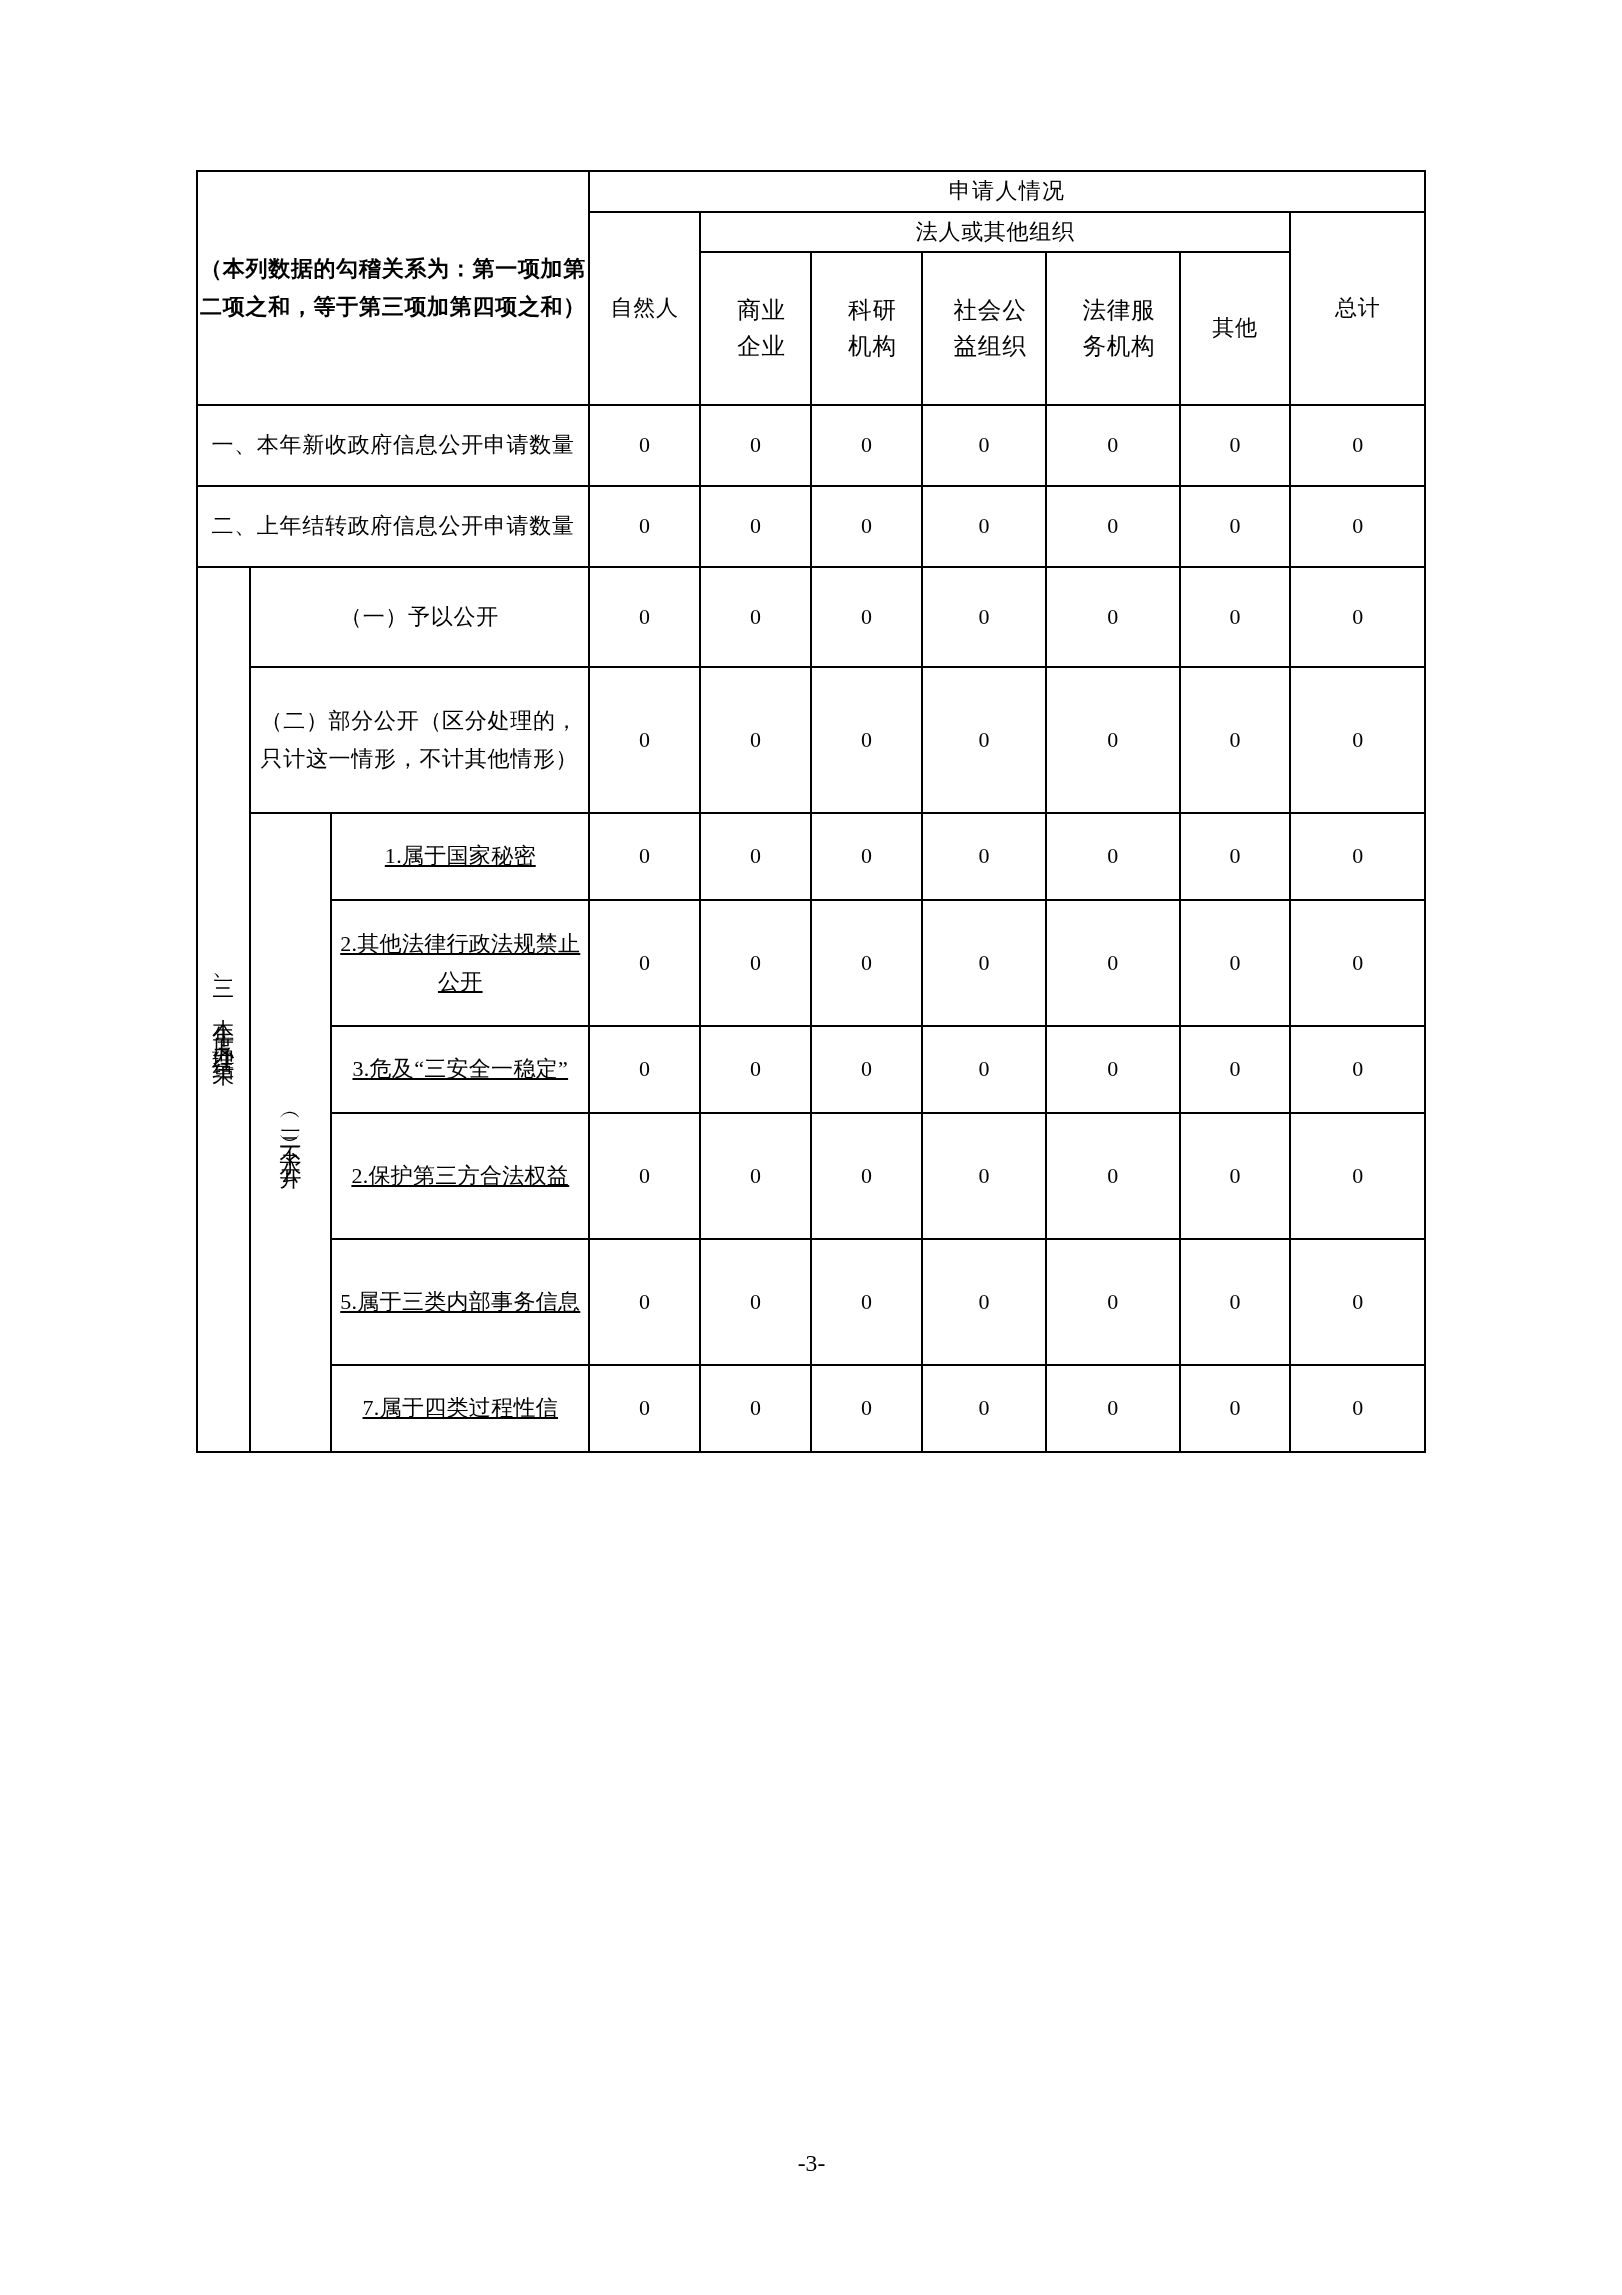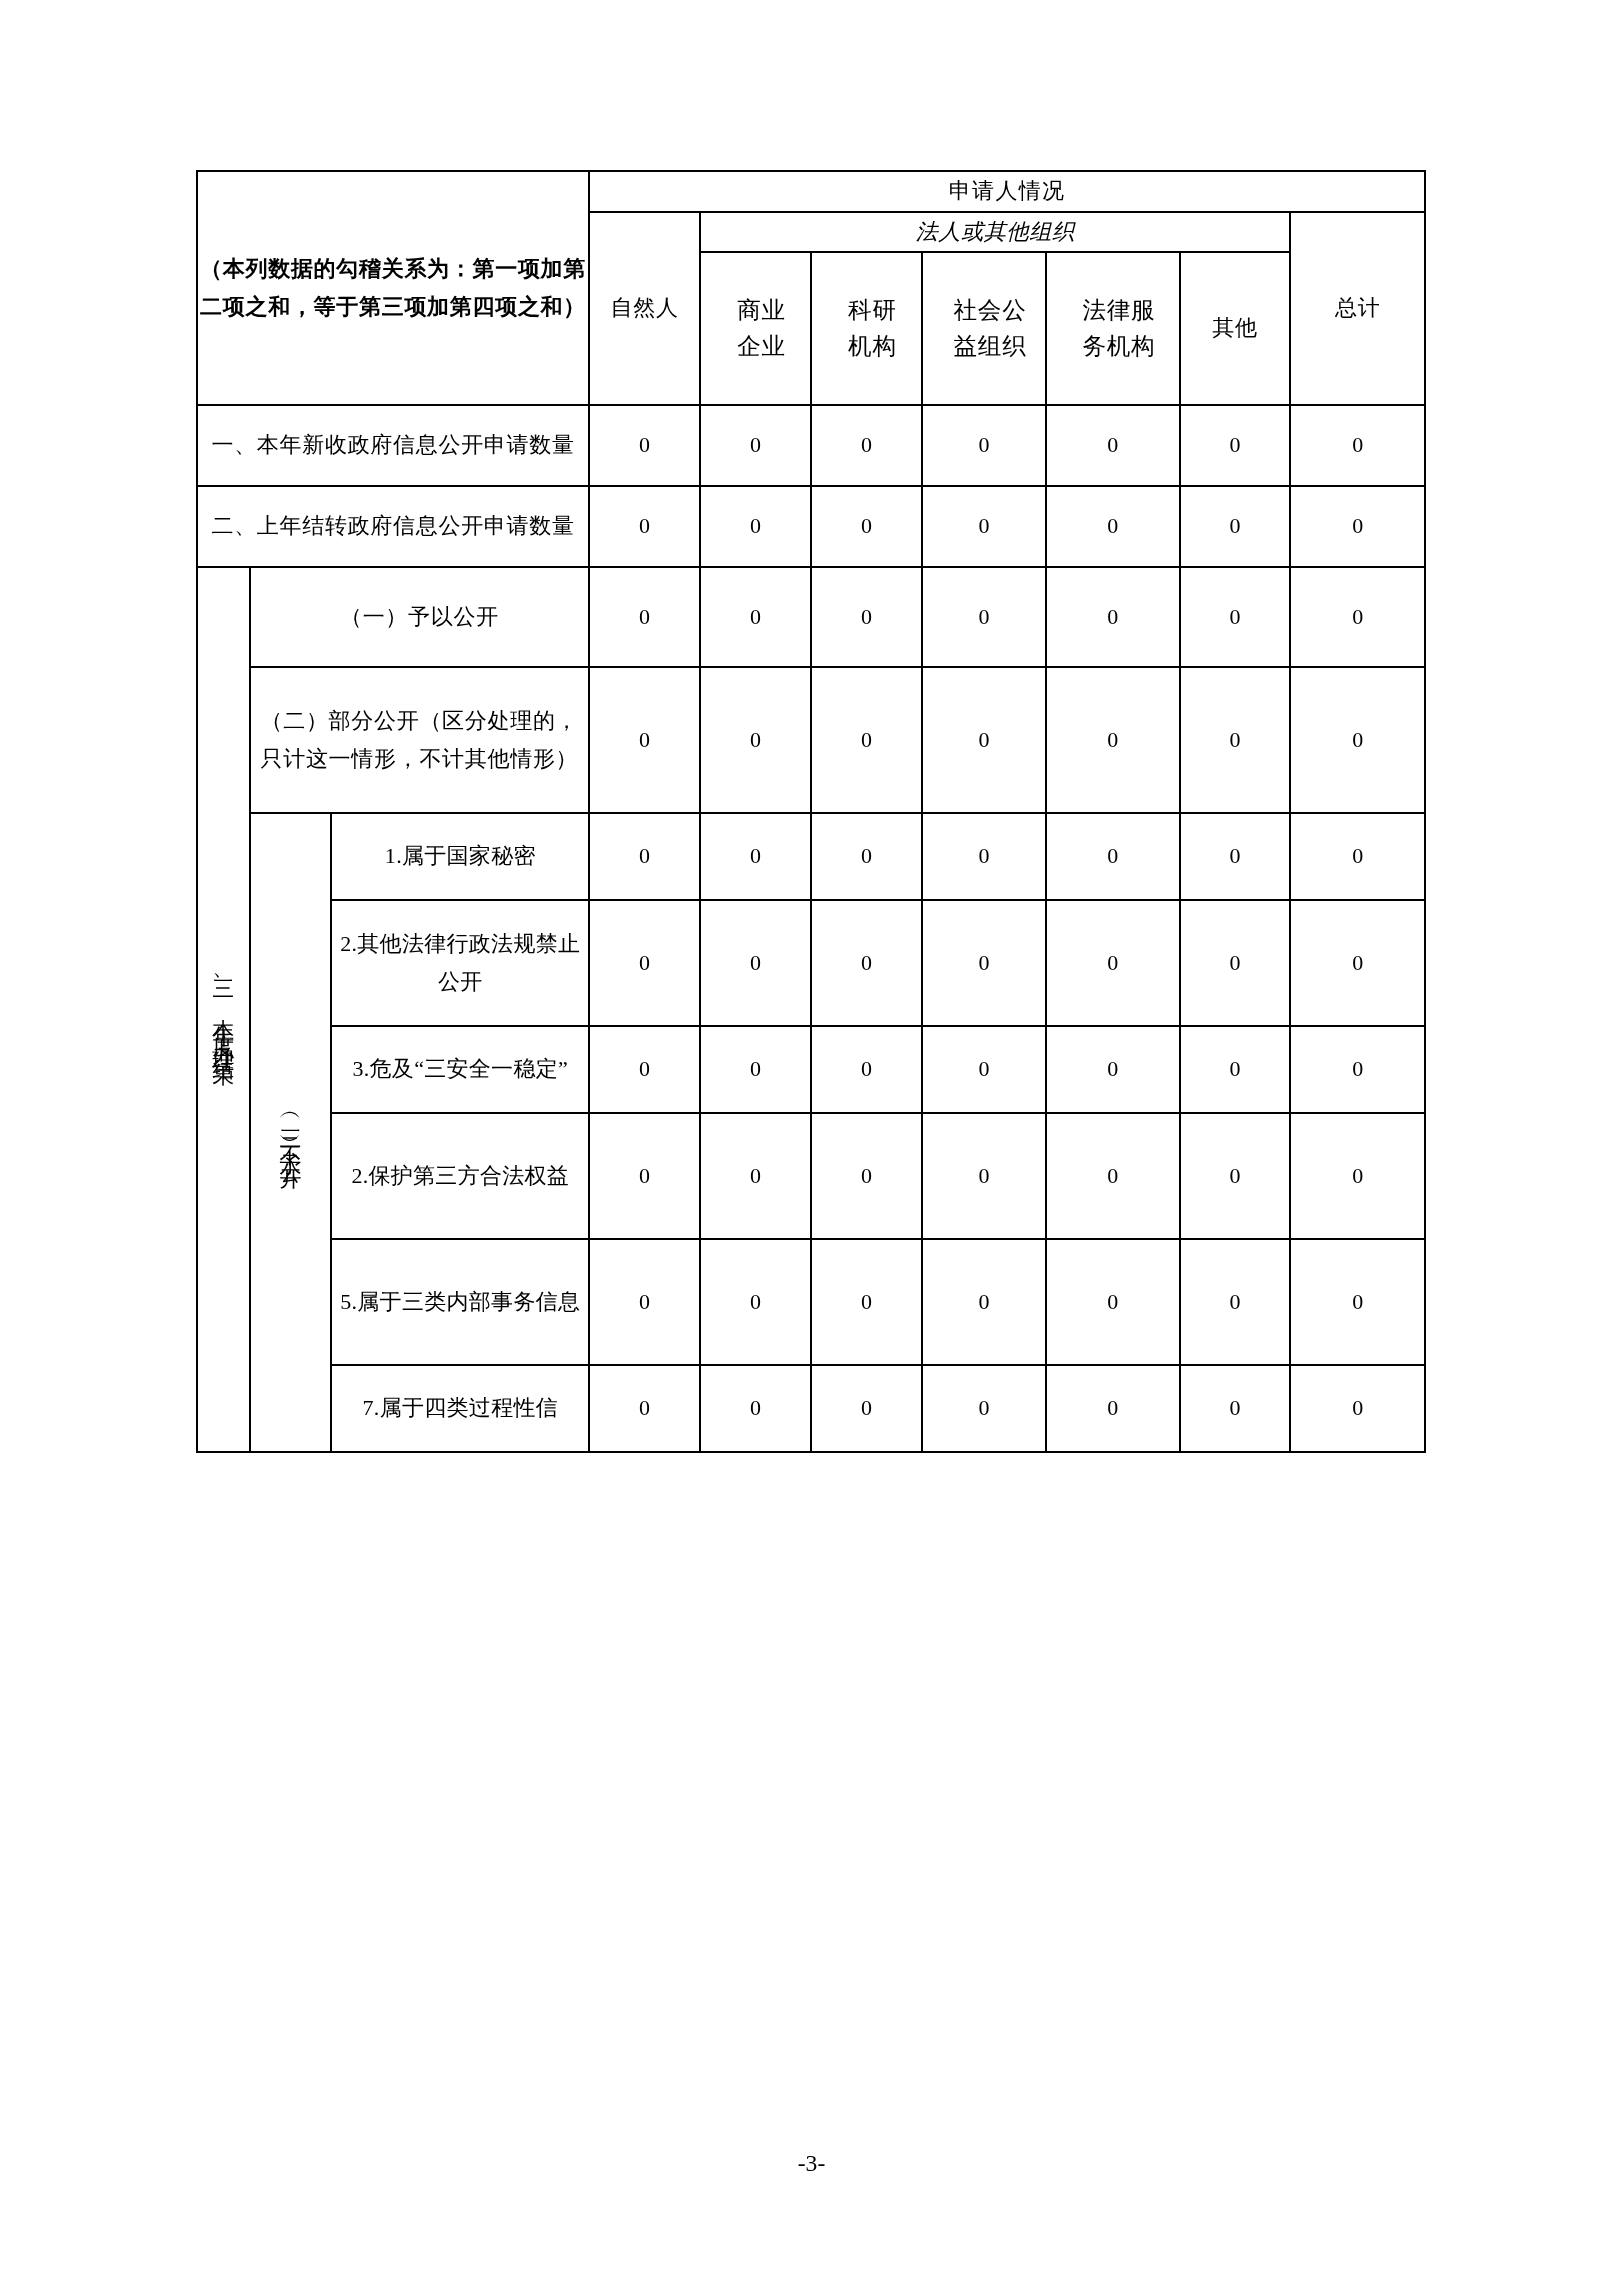--- a/index.html
+++ b/index.html
@@ -43,21 +43,20 @@
     letter-spacing: 0.7px;
     font-weight: bold;
   }
   .hdr-main {
     font-size: 25px;
     letter-spacing: 1.3px;
   }
   .hdr-sub {
     font-size: 23.6px;
     letter-spacing: 0.7px;
-    font-style: italic;
   }
   .hdr-col {
     font-size: 23.6px;
     line-height: 1.45;
     letter-spacing: 0.7px;
   }
   .row-label {
     text-align: left;
     font-size: 23.6px;
     padding: 19.6px 13px 19.6px 22px;
@@ -70,20 +69,21 @@
     padding: 17px 13px 17px 22px;
     line-height: 2.0;
     letter-spacing: 0.7px;
   }
   .row-label-small {
     text-align: left;
     font-size: 21px;
     padding: 15.7px 10.5px 15.7px 17px;
     line-height: 2.0;
     letter-spacing: 0.3px;
+    text-decoration: underline;
   }
   .vertical-wrap {
     display: flex;
     align-items: center;
     justify-content: center;
     height: 100%;
     padding: 6.5px 0;
   }
   .vertical-text-sm {
     writing-mode: vertical-rl;

